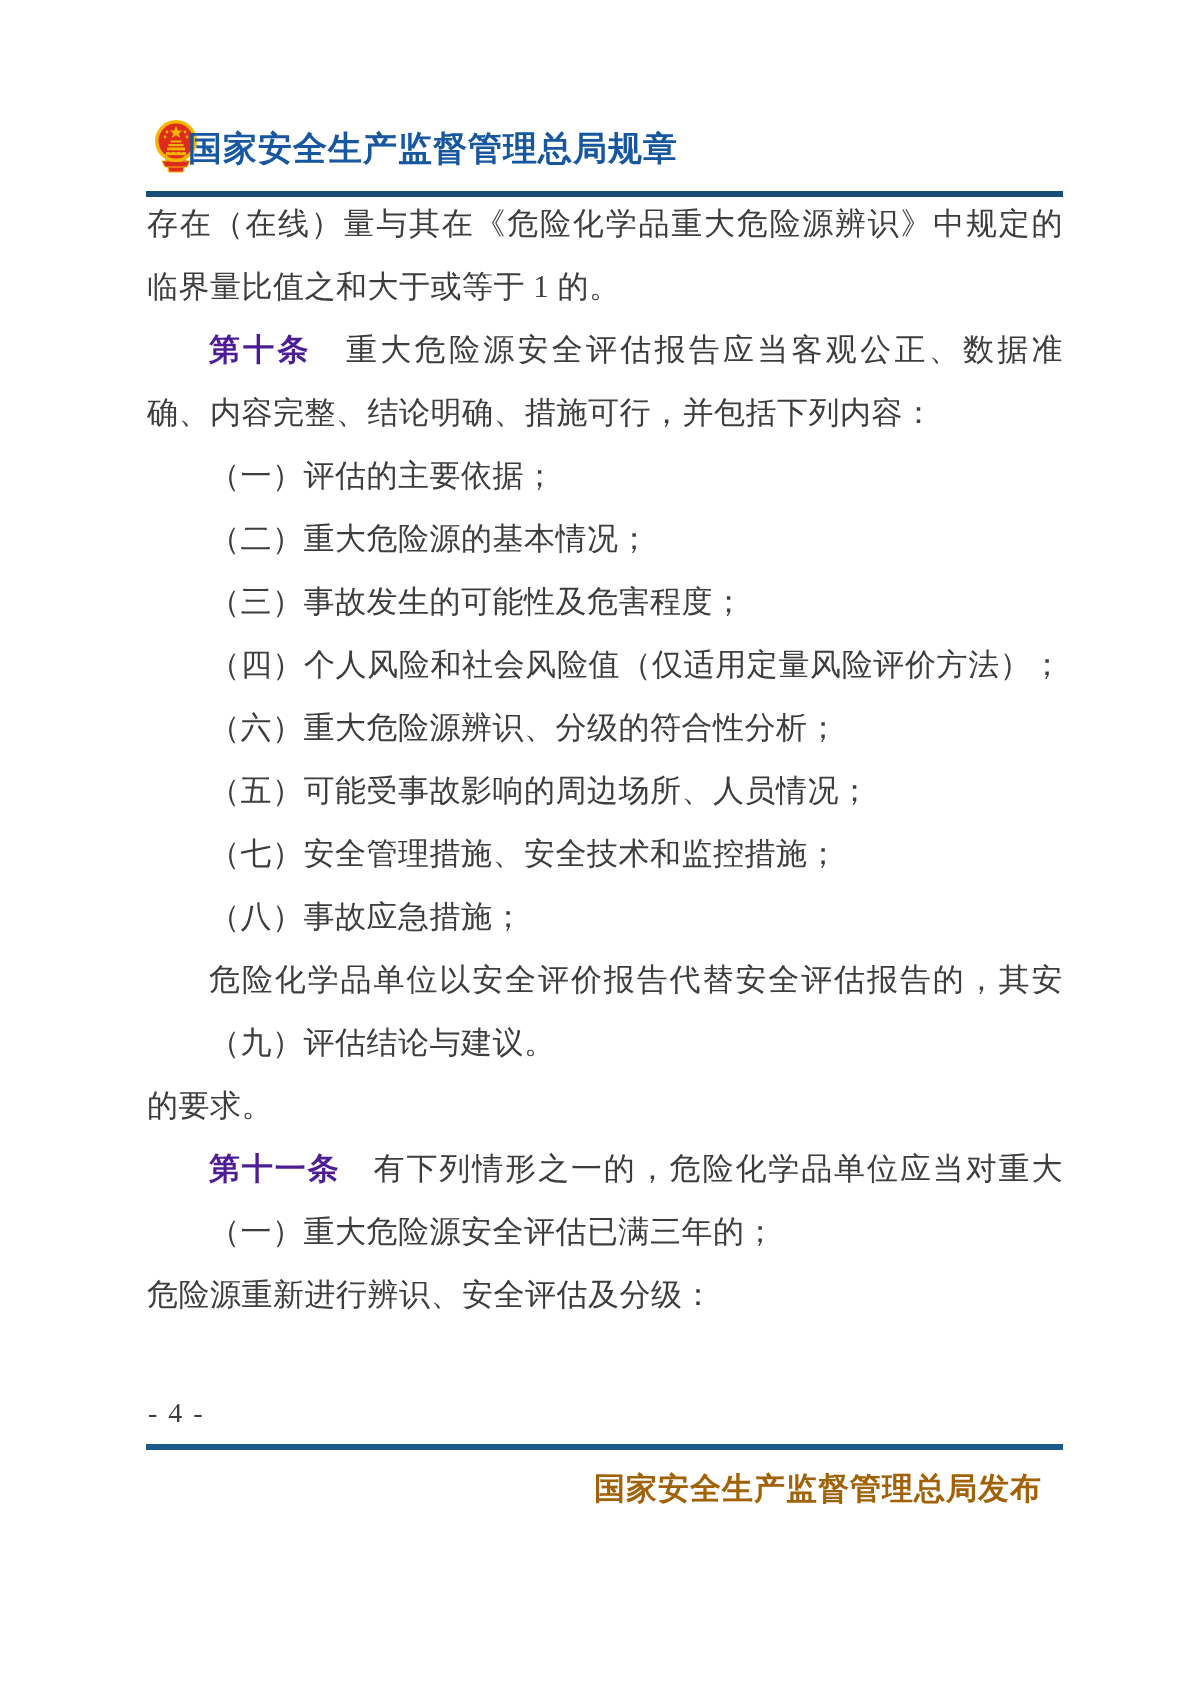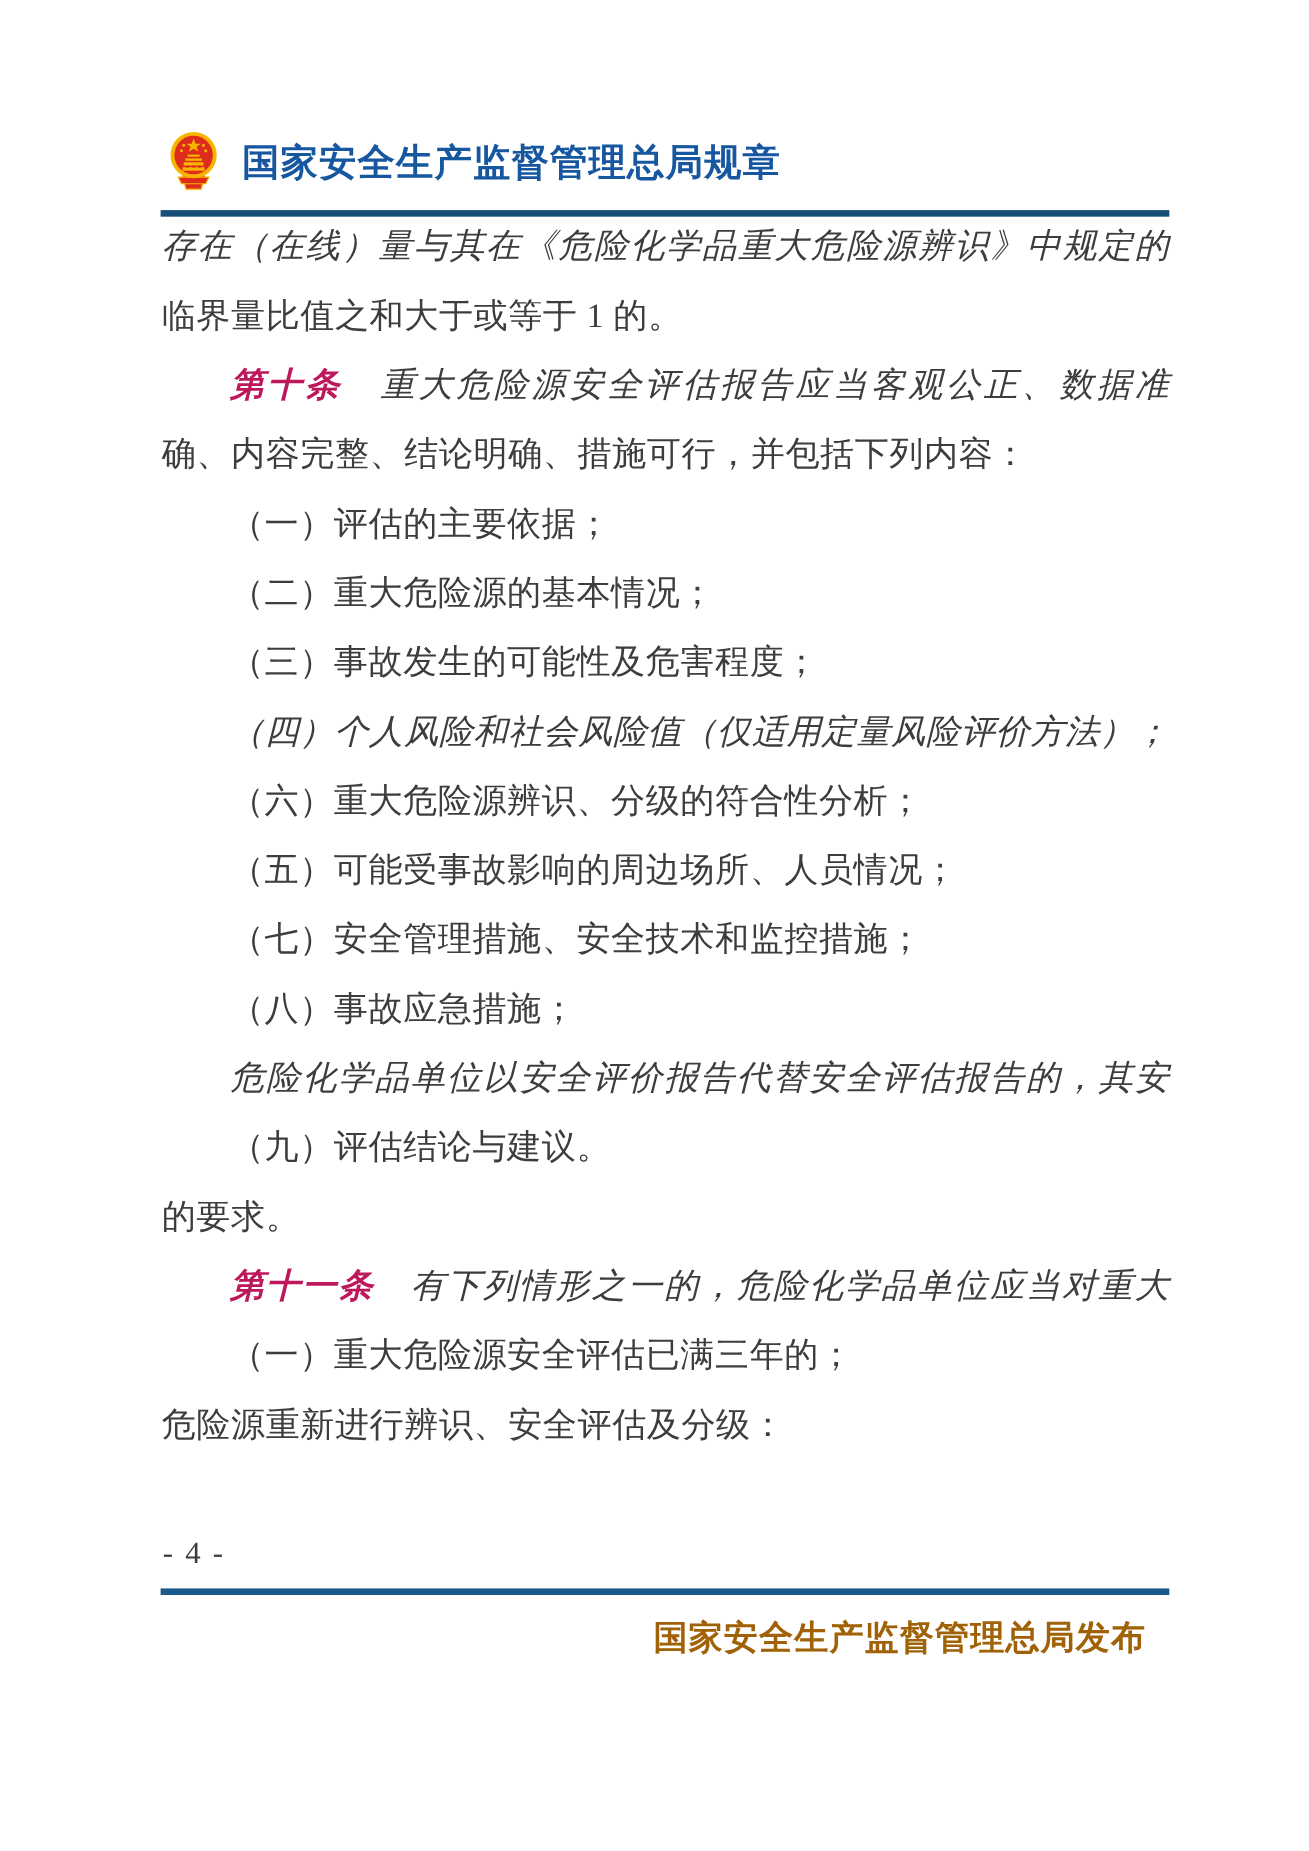--- a/index.html
+++ b/index.html
@@ -9,44 +9,44 @@
     background:#ffffff;
     overflow:hidden;
     font-family:"Liberation Serif","DejaVu Serif",serif;
   }
   
   .header-emblem {
     position:absolute; left:154px; top:117px;
     width:44px; height:60px;
   }
   .header-title {
-    position:absolute; left:220px; top:122px;
+    position:absolute; left:188px; top:122px;
     font-family:"Liberation Sans","DejaVu Sans",sans-serif;
     font-weight:bold; font-size:34px; line-height:52px;
     color:#1657a0; letter-spacing:1px; white-space:nowrap;
   }
   .top-rule {
     position:absolute; left:146px; top:191px;
     width:917px; height:6px; background:#174e78;
   }
   
   .doc-body {
     position:absolute; left:147px; top:192px;
     width:916px; color:#3d3d3d;
   }
   .line {
     height:63px; line-height:63px;
     font-size:31px;
     letter-spacing:0.5px;
   }
   .line.indent { padding-left:62px; }
-  .line.stretch { text-align:justify; text-align-last:justify;font-style:italic; }
+  .line.stretch { text-align:justify; text-align-last:justify; }
   .article-no {
     font-family:"Liberation Sans","DejaVu Sans",sans-serif;
-    font-weight:bold; color:#be185d;
+    font-weight:bold; color:#4c1d95;
   }
   
   .page-number {
     position:absolute; left:148px; top:1392px;
     font-size:28px; line-height:42px; color:#3d3d3d;
     letter-spacing:2px;
   }
   .bottom-rule {
     position:absolute; left:146px; top:1444px;
     width:917px; height:6px; background:#1b5a8a;

